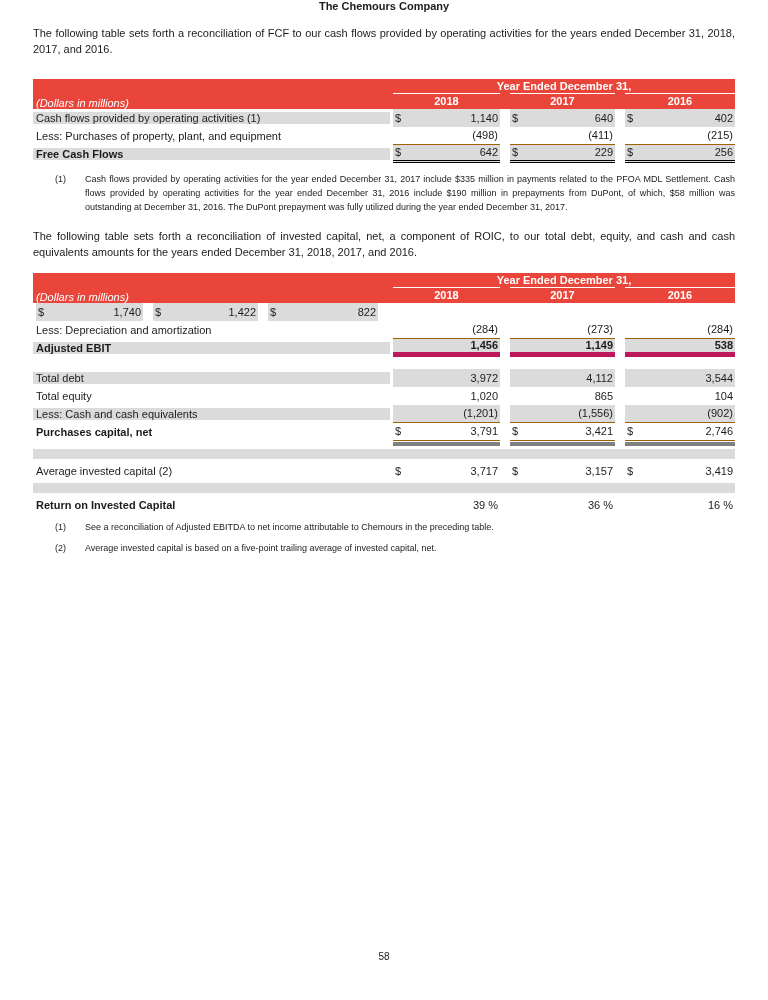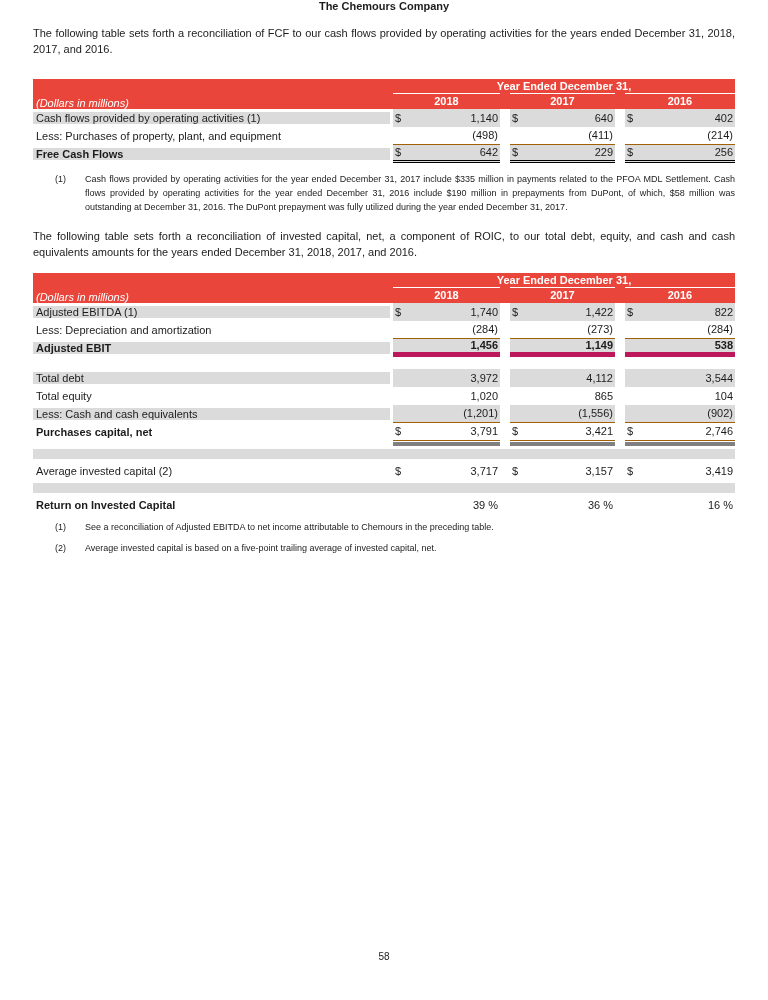--- a/index.html
+++ b/index.html
@@ -115,21 +115,21 @@
         <div class="grp g1">
             <span class="d"></span>
             <span class="v">(498)</span>
           </div>
         <div class="grp g2">
             <span class="d"></span>
             <span class="v">(411)</span>
           </div>
         <div class="grp g3">
             <span class="d"></span>
-            <span class="v">(214)</span>
+            <span class="v">(215)</span>
           </div>
       </div>
 
       <div class="row shade boldlabel rule-d">
         <div class="cl">Free Cash Flows</div>
         <div class="grp g1">
             <span class="d">$</span>
             <span class="v">642</span>
           </div>
         <div class="grp g2">
@@ -165,21 +165,20 @@
         </div>
         <div class="thead-row-b">
           <div class="cl unit">(Dollars in millions)</div>
           <div class="grp g1 yh">2018</div>
           <div class="grp g2 yh">2017</div>
           <div class="grp g3 yh">2016</div>
         </div>
       </div>
 
       <div class="row shade">
-        <div class="cl">Adjusted EBITDA (1)</div>
         <div class="grp g1">
             <span class="d">$</span>
             <span class="v">1,740</span>
           </div>
         <div class="grp g2">
             <span class="d">$</span>
             <span class="v">1,422</span>
           </div>
         <div class="grp g3">
             <span class="d">$</span>

